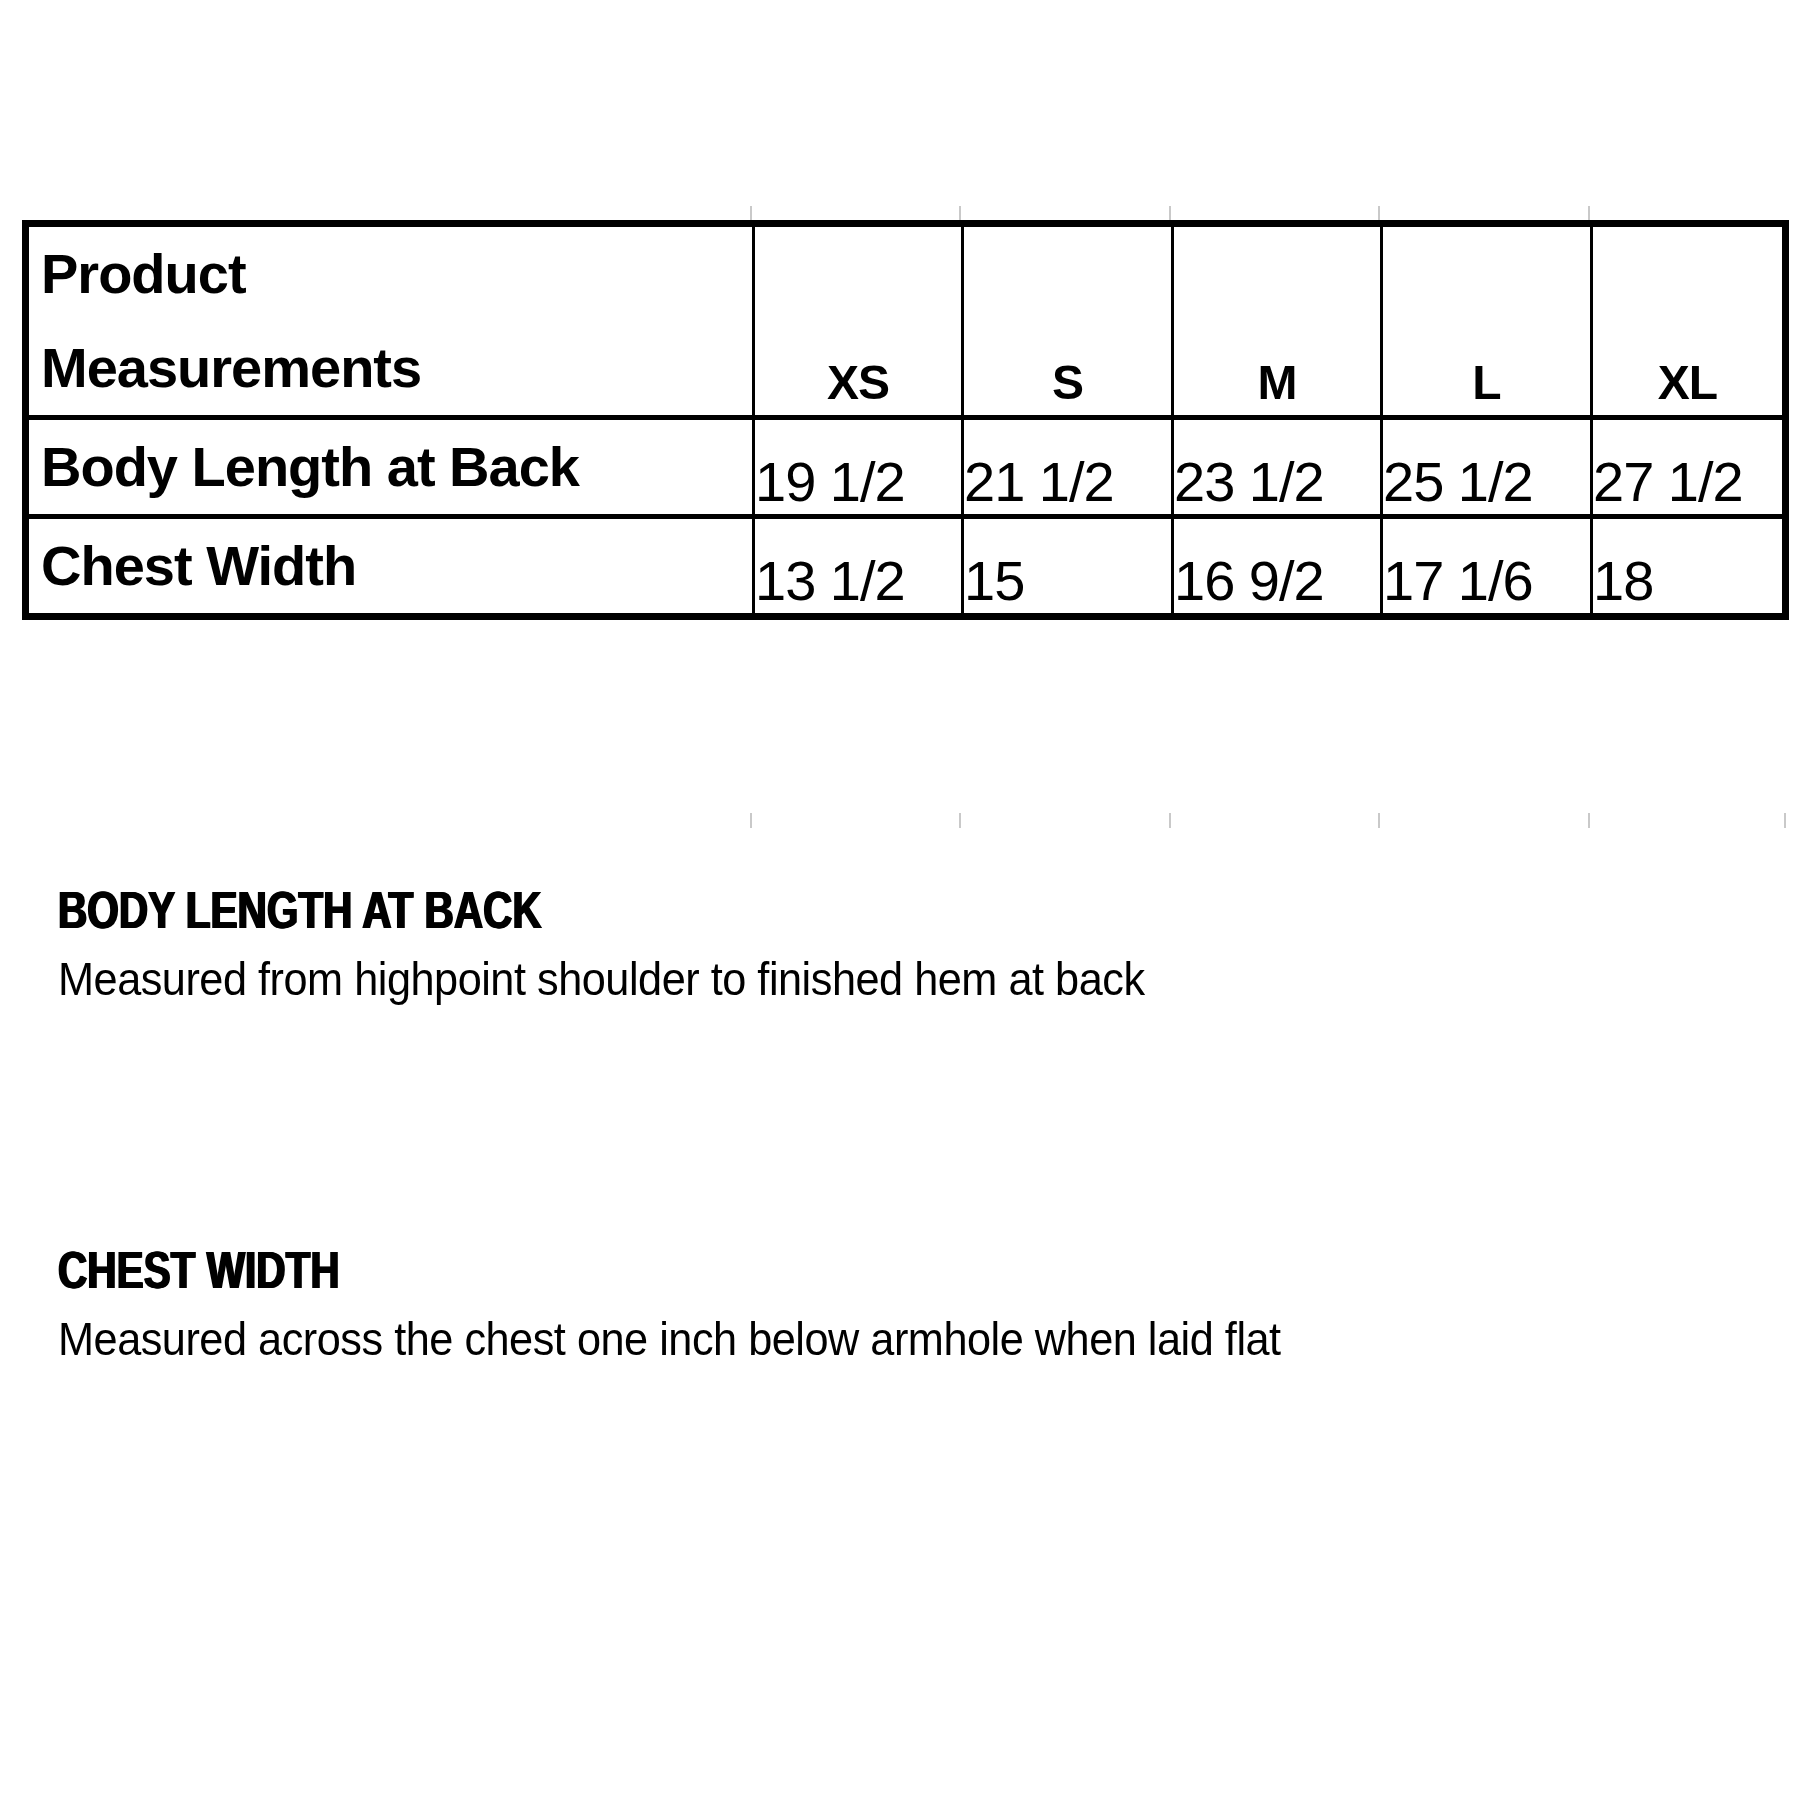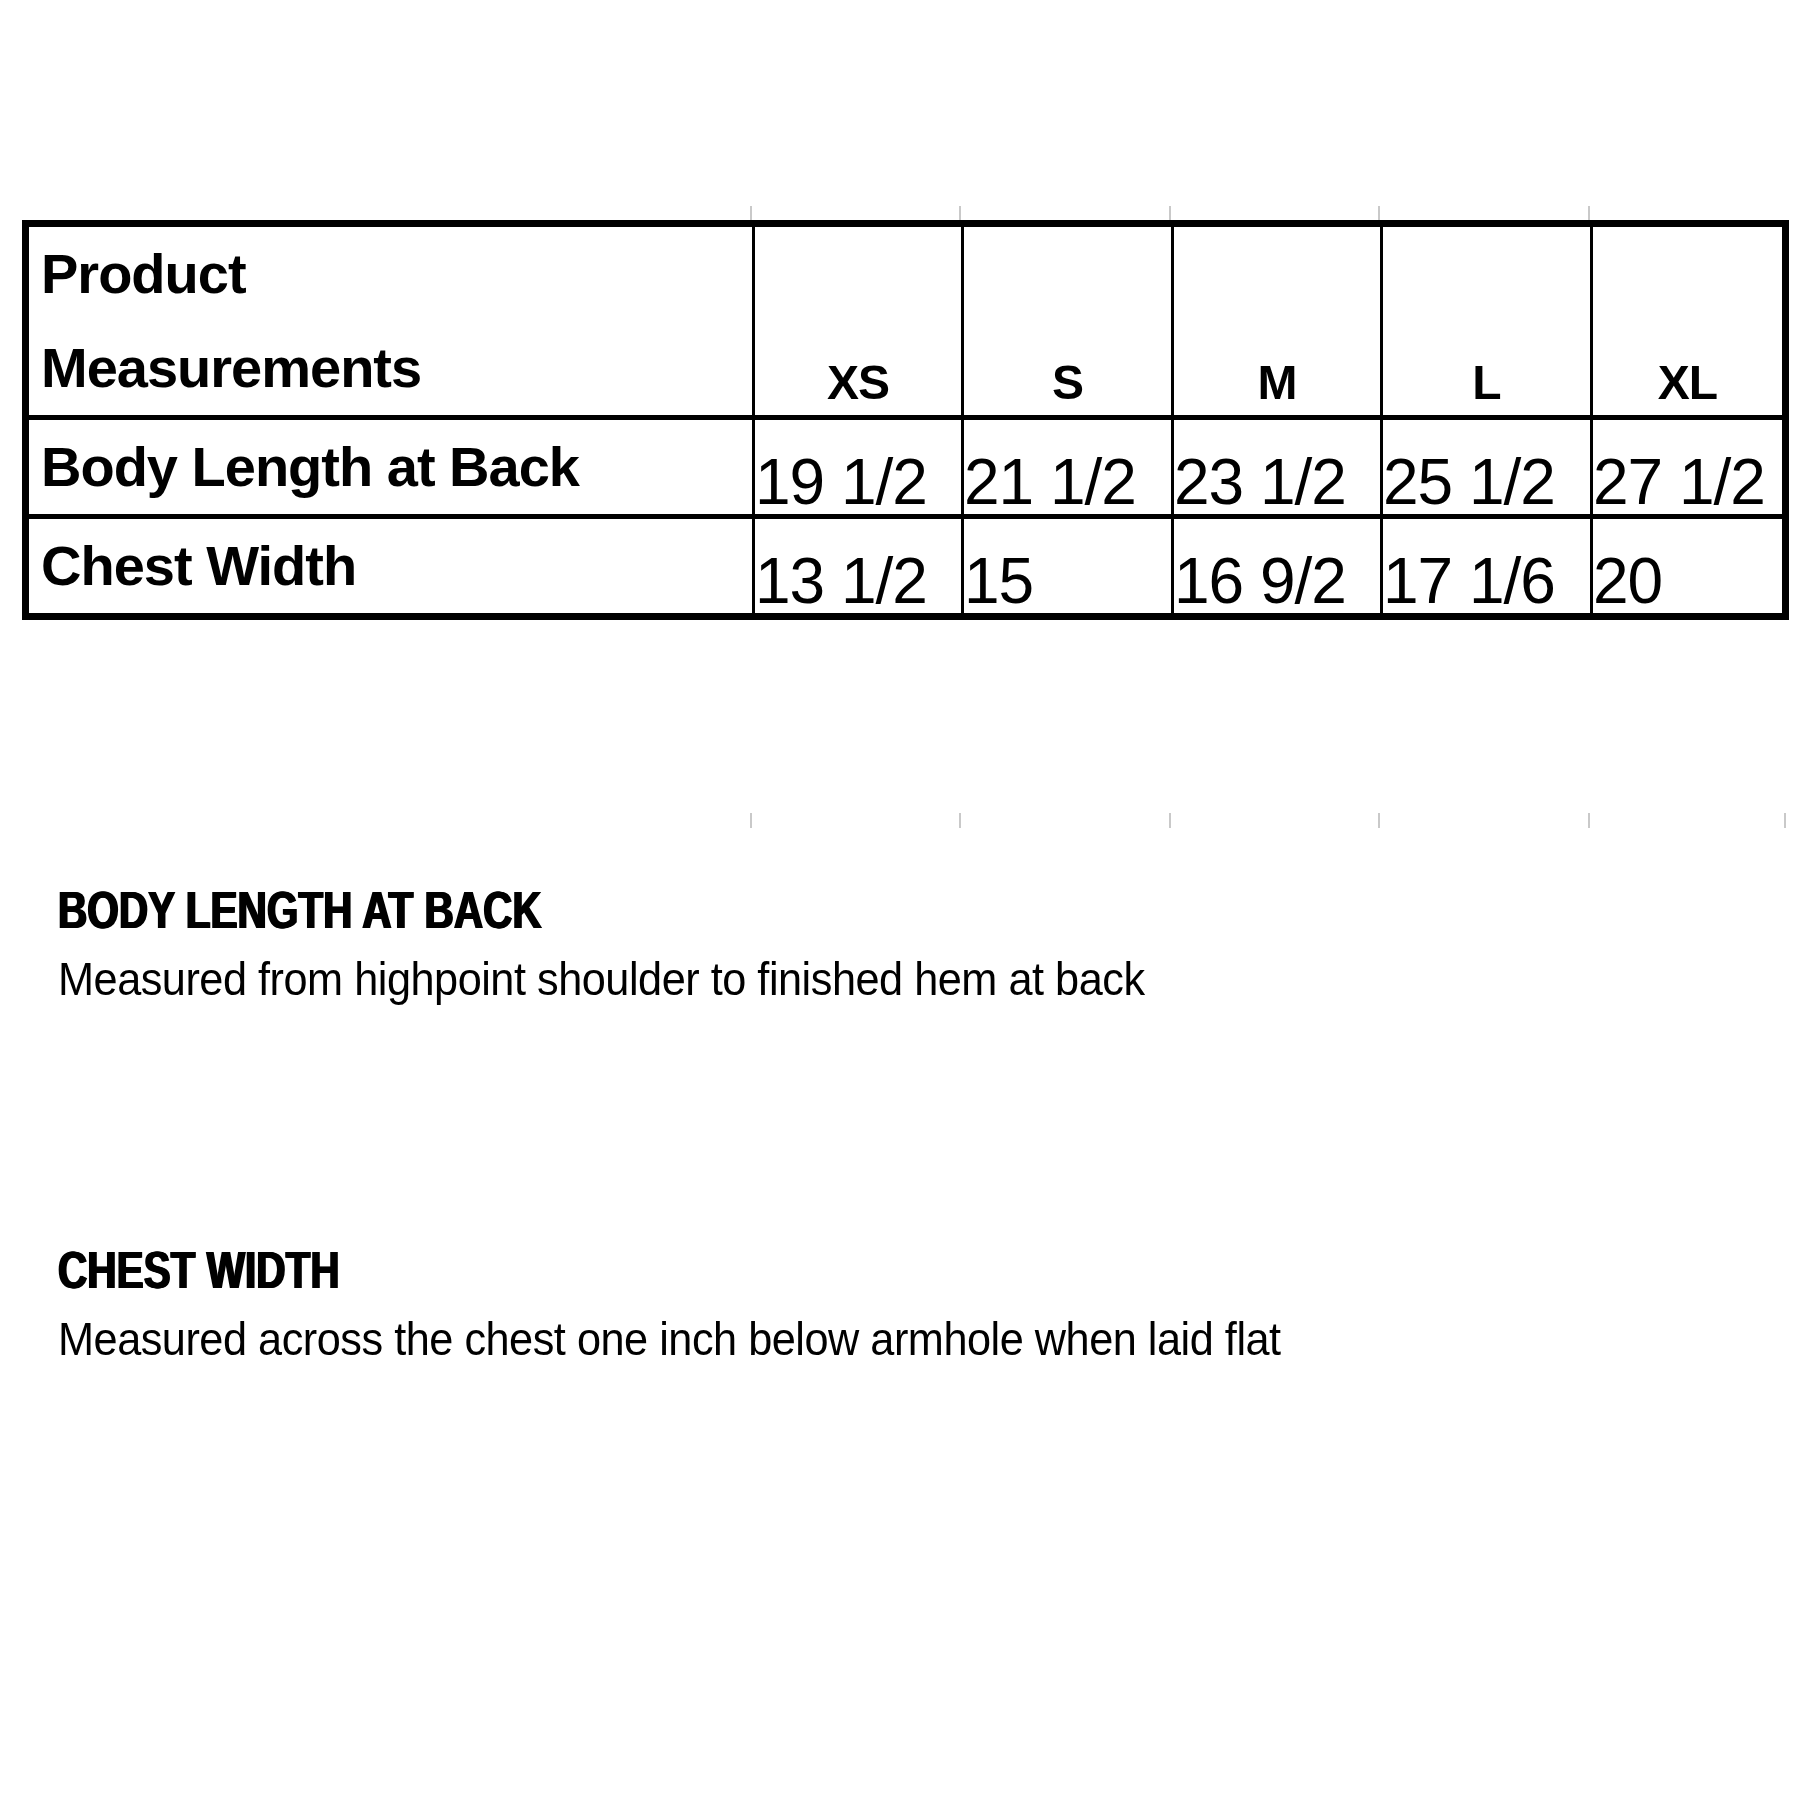--- a/index.html
+++ b/index.html
@@ -66,21 +66,21 @@
     font-weight: bold;
     font-size: 48px;
     letter-spacing: -1px;
     padding-bottom: 16px;
     line-height: 64px;
   }
 
   .cell-value {
     text-align: left;
     font-weight: normal;
-    font-size: 64px;
+    font-size: 56px;
     letter-spacing: -1px;
     padding: 0 4px 12px 12px;
     line-height: 64px;
     white-space: nowrap;
   }
 
   
   .tick {
     position: absolute;
     width: 2px;
@@ -159,21 +159,21 @@
       <td class="cell-value">27 1/2</td>
     </tr>
     <tr class="r-chest">
       <td class="cell-label">
         <span class="lbl-line">Chest Width</span>
       </td>
       <td class="cell-value">13 1/2</td>
       <td class="cell-value">15</td>
       <td class="cell-value">16 9/2</td>
       <td class="cell-value">17 1/6</td>
-      <td class="cell-value">20</td>
+      <td class="cell-value">18</td>
     </tr>
   </tbody>
     </table>
 
   <div class="tick top" style="left:750px;"></div>
   <div class="tick top" style="left:959px;"></div>
   <div class="tick top" style="left:1169px;"></div>
   <div class="tick top" style="left:1378px;"></div>
   <div class="tick top" style="left:1588px;"></div>
   <div class="tick bottom" style="left:750px;"></div>

